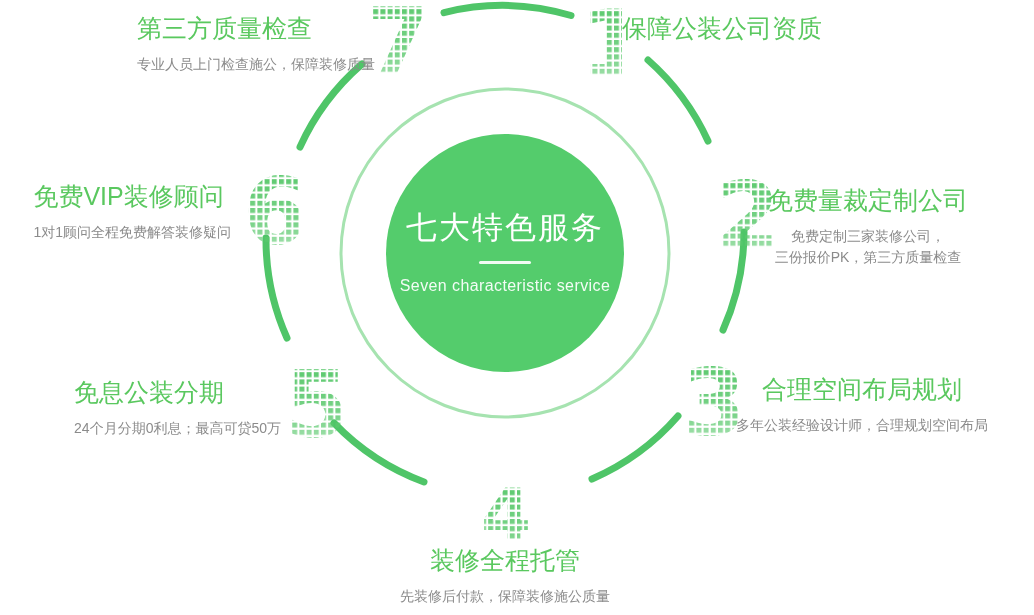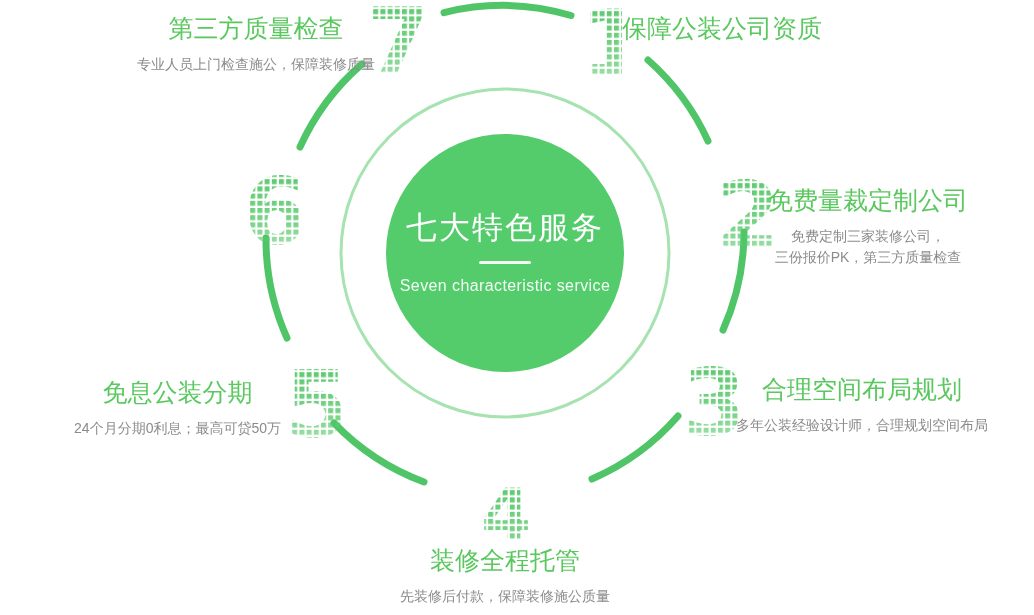--- a/index.html
+++ b/index.html
@@ -55,21 +55,21 @@
     font-weight:400;
   }
   .item .desc{
     color:#8b8b8b;
     font-size:14px;
     line-height:1.5;
     white-space:nowrap;
     margin-top:10px;
   }
   .item.right{text-align:center;}
-  .item.left{text-align:center;}
+  .item.left{text-align:left;}
   .item.center{text-align:center;}
 
   
   .num{
     position:absolute;
     z-index:3;
     line-height:1;
     font-family:"DejaVu Sans",sans-serif;
     font-weight:700;
   }
@@ -213,19 +213,23 @@
   <div class="item center" id="item-4">
     <div class="title">装修全程托管</div>
     <div class="desc">先装修后付款，保障装修施公质量</div>
   </div>
 
   <div class="item left" id="item-5">
     <div class="title">免息公装分期</div>
     <div class="desc">24个月分期0利息；最高可贷50万</div>
   </div>
 
+  <div class="item left" id="item-6">
+    <div class="title">免费VIP装修顾问</div>
+    <div class="desc">1对1顾问全程免费解答装修疑问</div>
+  </div>
 
   <div class="item left" id="item-7">
     <div class="title">第三方质量检查</div>
     <div class="desc">专业人员上门检查施公，保障装修质量</div>
   </div>
 
 </div>
 
 </body></html>

